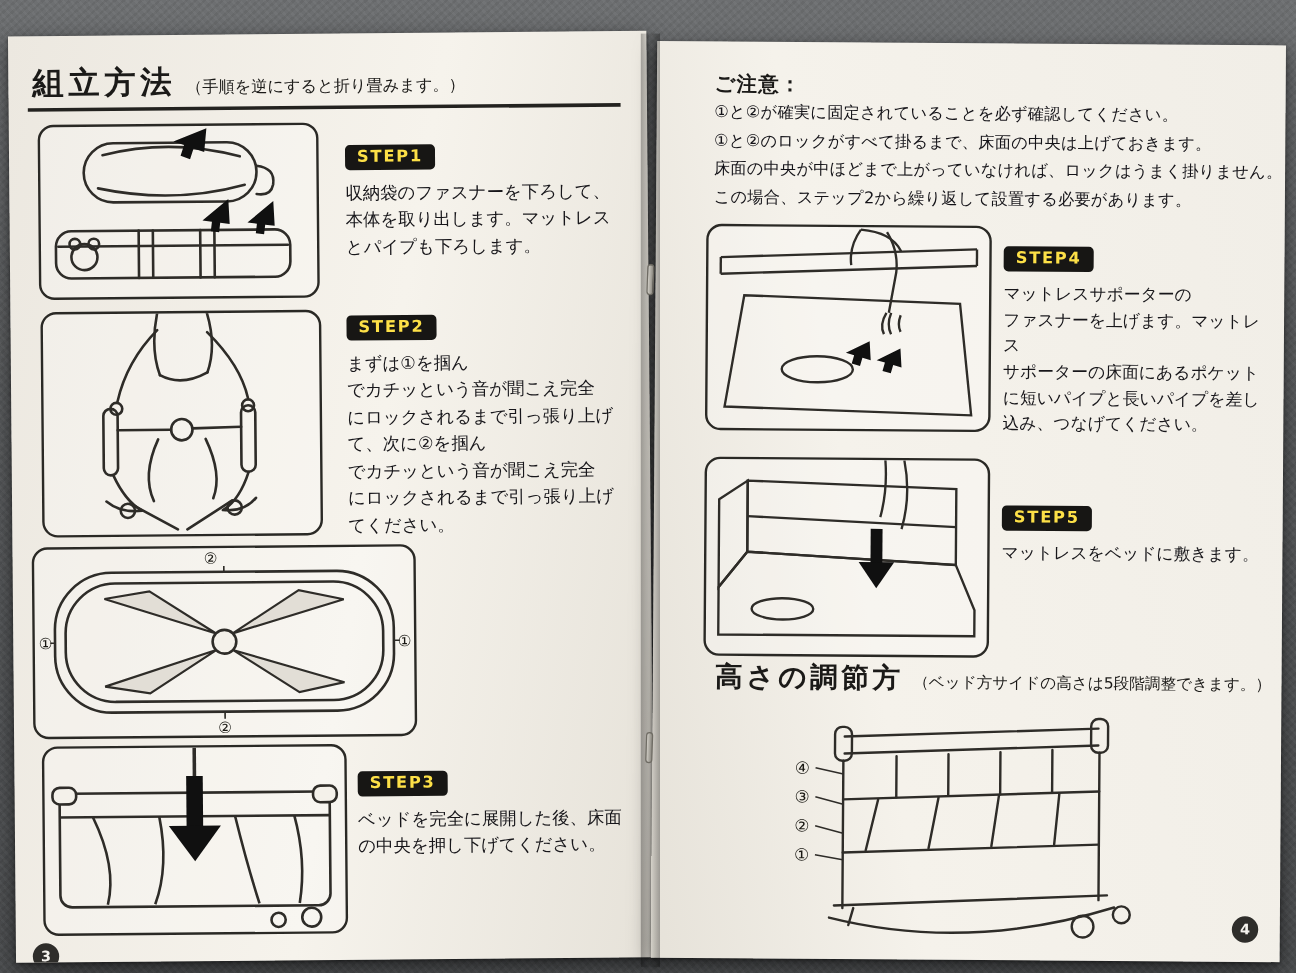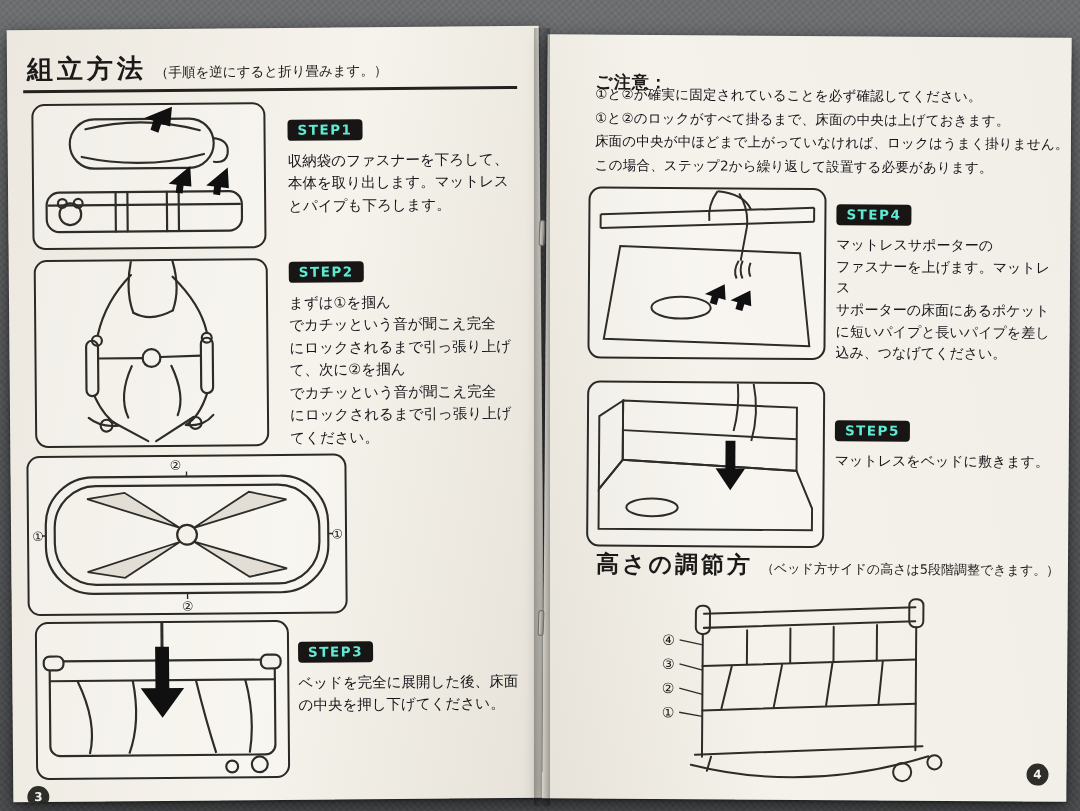--- a/index.html
+++ b/index.html
@@ -48,21 +48,21 @@
 
   .illus-box {
     position:absolute; border:2.4px solid #2a2925; border-radius:13px;
     background:rgba(255,255,255,.25);
   }
   .illus-box svg, .illus-plain svg { display:block; width:100%; height:100%; }
   .illus-plain { position:absolute; }
 
   .step-block { position:absolute; }
   .step-badge {
-    display:inline-block; background:#171614; color:#5eead4;
+    display:inline-block; background:#171614; color:#fde047;
     font-size:13.5px; font-weight:bold; letter-spacing:1.5px;
     padding:2px 10px 3px; border-radius:4px;
   }
   .step-block p {
     margin:9px 0 0; font-size:14.5px; line-height:1.55;
     white-space:pre-line; color:#17161a;
   }
 
   .notice-title { position:absolute; font-size:17px; font-weight:bold; letter-spacing:1px; }
   .notice-text {
@@ -211,21 +211,21 @@
     <span class="step-badge">STEP3</span>
     <p>ベッドを完全に展開した後、床面
 の中央を押し下げてください。</p>
   </div>
 
   <div class="page-num" style="left:14px; top:756px;">3</div>
 </div>
 
 <div class="page page-right">
 
-  <div class="notice-title" style="left:48px; top:36px;">ご注意：</div>
+  <div class="notice-title" style="left:48px; top:24px;">ご注意：</div>
   <div class="notice-text" style="left:48px; top:48px; width:474px;">①と②が確実に固定されていることを必ず確認してください。
 ①と②のロックがすべて掛るまで、床面の中央は上げておきます。
 床面の中央が中ほどまで上がっていなければ、ロックはうまく掛りません。
 この場合、ステップ2から繰り返して設置する必要があります。</div>
 
   <div class="illus-box" style="left:42px; top:152px; width:238px; height:172px;">
     <svg viewBox="0 0 236 170">
       <g fill="none" stroke="#2e2c28" stroke-width="2">
         <path d="M128 2 q26 2 34 18"></path>
         <path d="M150 4 q10 16 8 34 l-6 34"></path>

